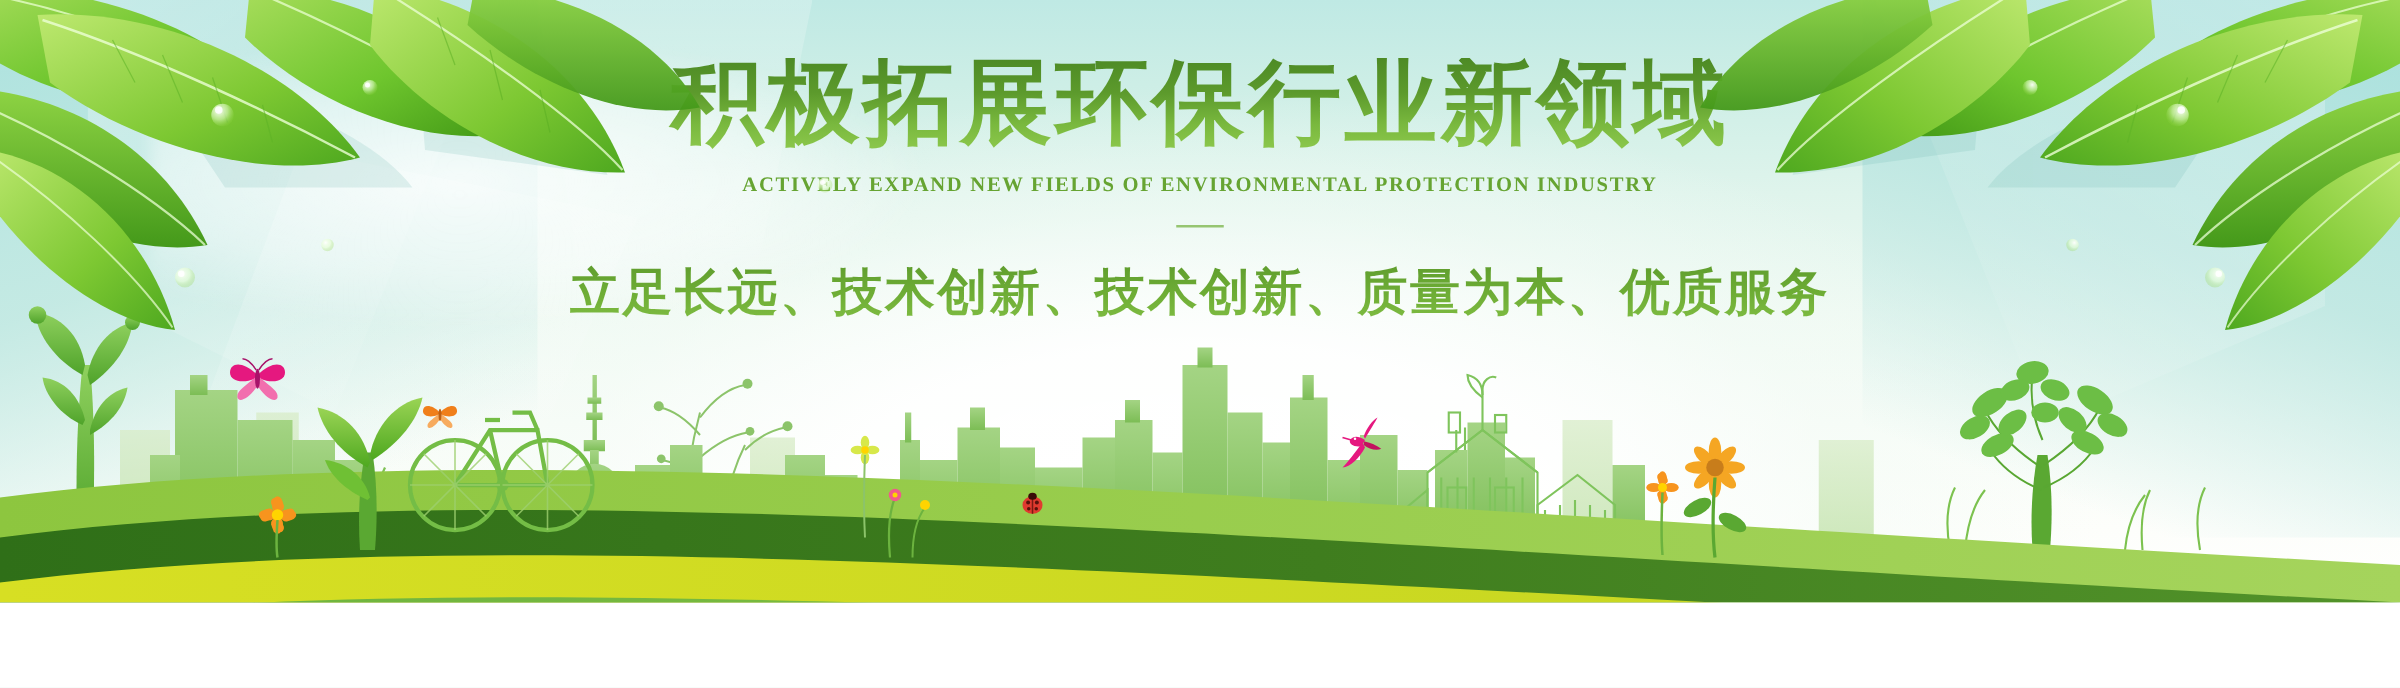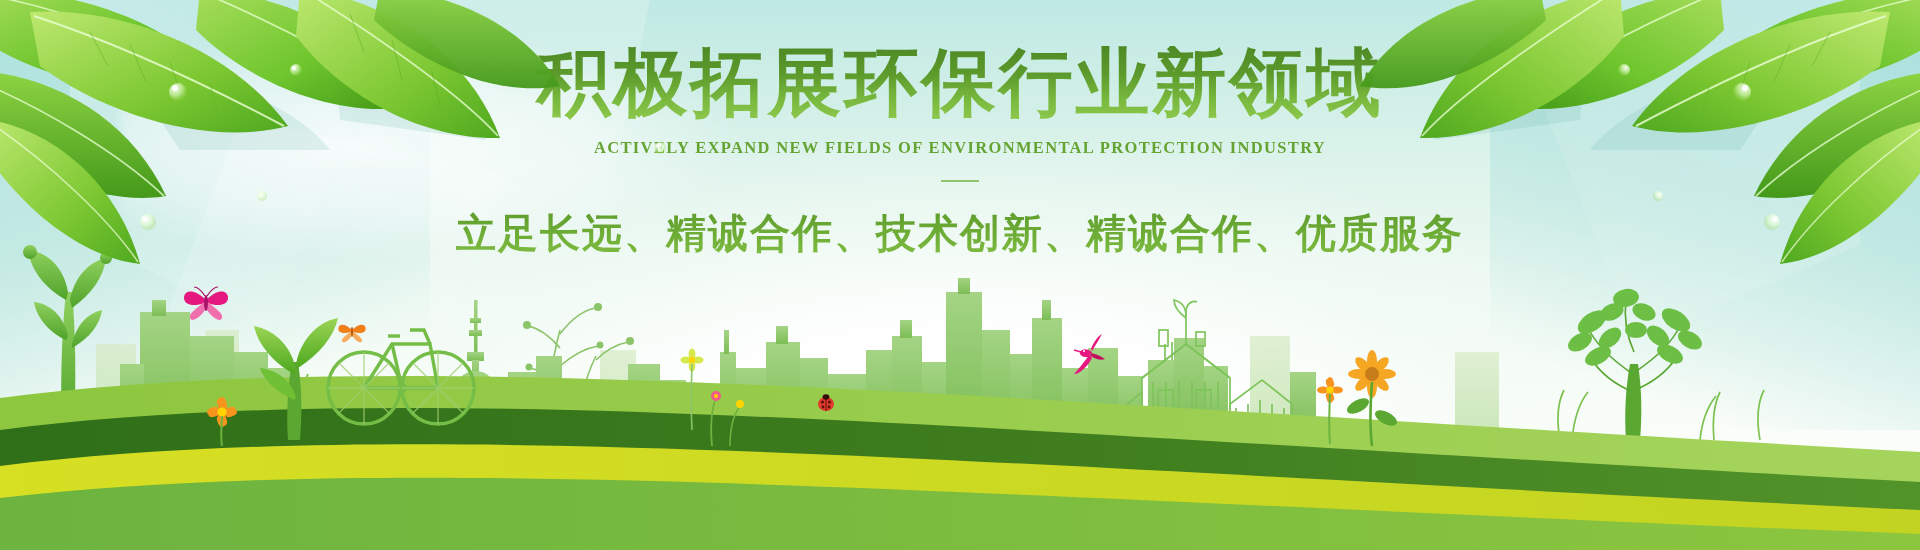--- a/index.html
+++ b/index.html
@@ -1,21 +1,21 @@
 <!DOCTYPE html>
 <html lang="zh"><head>
 <meta charset="utf-8">
 <title>Banner</title>
 <style>
   html,body{margin:0;padding:0;background:#fff;}
   body{font-family:"Liberation Serif",serif;}
 
   #banner{
     position:relative;
-    width:1920px;height:550px;
+    width:1920px;height:482px;
     overflow:hidden;
     background:#eef9f4;
   }
 
   
   .bg-base{
     position:absolute;inset:0;
     background:
       radial-gradient(ellipse 900px 420px at 50% 85%, #ffffff 0%, rgba(255,255,255,0.92) 32%, rgba(245,252,247,0.5) 58%, rgba(220,243,238,0) 80%),
       linear-gradient(180deg,#bfe9e4 0%,#cdeee6 14%,#dff4ec 32%,#eef9f2 52%,#f7fcf7 70%,#fdfefb 88%,#ffffff 100%);
@@ -554,16 +554,16 @@
         <circle cx="145" cy="219" r="2.6" fill="#ffffff" opacity=".85"></circle>
         <circle cx="262" cy="196" r="5" fill="url(#dew)"></circle>
       </g>
     </g>
   </svg>
 
   <div class="text-block">
     <h1 class="headline">积极拓展环保行业新领域</h1>
     <p class="subtitle">ACTIVELY EXPAND NEW FIELDS OF ENVIRONMENTAL PROTECTION INDUSTRY</p>
     <div class="divider"></div>
-    <p class="tagline">立足长远、精诚合作、技术创新、精诚合作、优质服务</p>
+    <p class="tagline">立足长远、技术创新、技术创新、质量为本、优质服务</p>
   </div>
 
 </div>
 
 </body></html>

